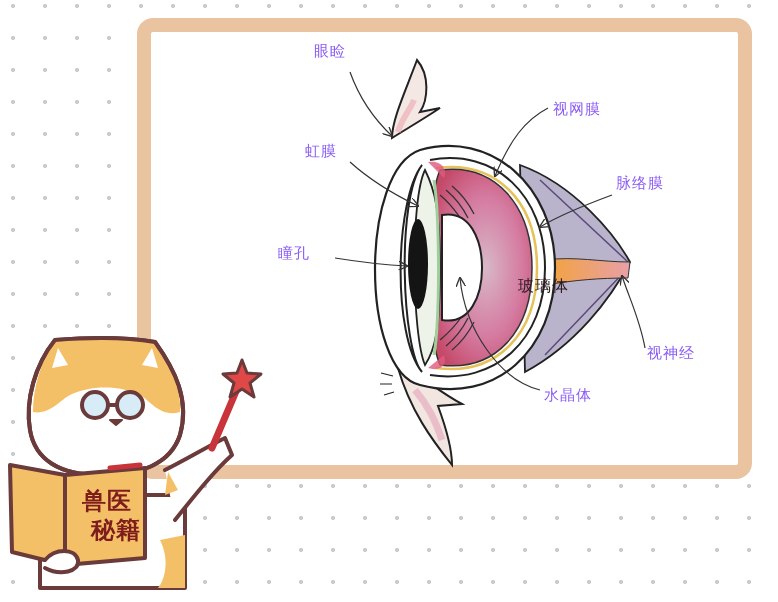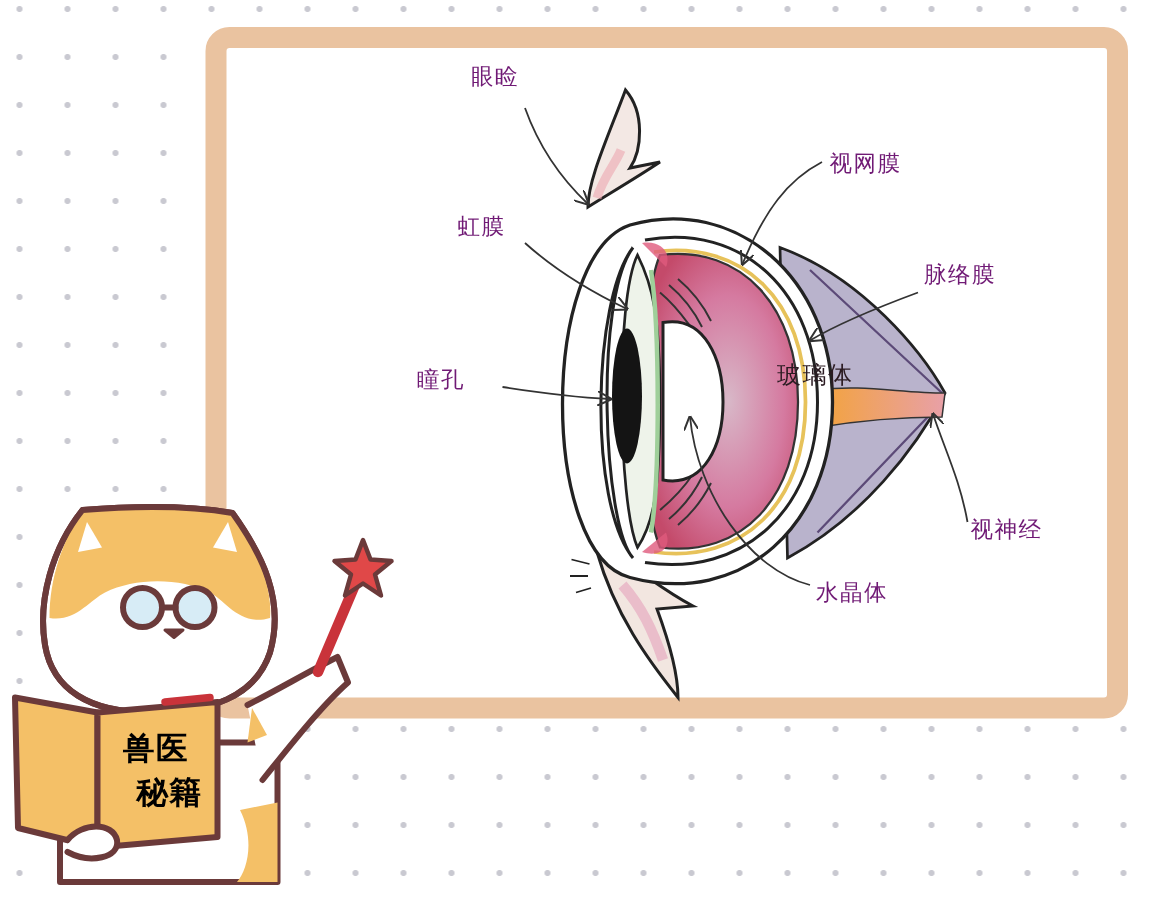--- a/index.html
+++ b/index.html
@@ -11,27 +11,27 @@
       background-position: -3px -10px;
       font-family: "DejaVu Sans", sans-serif;
     }
     .frame {
       position: absolute; left: 137px; top: 18px; width: 615px; height: 461px;
       box-sizing: border-box; border: 14px solid #eac3a0; border-radius: 16px;
       background: #ffffff;
     }
     .board { position: absolute; left: 0; top: 0; width: 778px; height: 602px; }
     .label {
-      position: absolute; font-size: 15px; color: #701a75; letter-spacing: 1px;
+      position: absolute; font-size: 15px; color: #8b5cf6; letter-spacing: 1px;
       font-family: "DejaVu Sans", sans-serif; white-space: nowrap;
     }
     .label-inside { color: #2b1b22; font-size: 16px; }
     .mascot { position: absolute; left: 0; top: 320px; width: 280px; height: 282px; }
     .book-title {
-      position: absolute; color: #000000; font-weight: bold; font-size: 21px;
+      position: absolute; color: #7f1d1d; font-weight: bold; font-size: 24px;
       font-family: "DejaVu Sans", sans-serif; letter-spacing: 1px;
     }
   </style>
 </head>
 <body>
 
 <div class="frame"></div>
 
 <svg class="board" viewBox="0 0 778 602" xmlns="http://www.w3.org/2000/svg">
   <defs>
@@ -102,21 +102,21 @@
     <path d="M645,348 C640,320 630,300 622,276"></path>
     <path d="M540,390 C500,380 465,330 460,278"></path>
   </g>
 </svg>
 
 <span class="label" style="left:314px;top:42px;">眼睑</span>
 <span class="label" style="left:305px;top:142px;">虹膜</span>
 <span class="label" style="left:278px;top:244px;">瞳孔</span>
 <span class="label" style="left:553px;top:100px;">视网膜</span>
 <span class="label" style="left:616px;top:174px;">脉络膜</span>
-<span class="label label-inside" style="left:482px;top:240px;padding-left:36px;">玻璃体</span>
+<span class="label label-inside" style="left:482px;top:276px;padding-left:36px;">玻璃体</span>
 <span class="label" style="left:647px;top:344px;">视神经</span>
 <span class="label" style="left:544px;top:386px;">水晶体</span>
 
 <svg class="mascot" viewBox="0 0 280 282" xmlns="http://www.w3.org/2000/svg">
   <g stroke="#6b3a3a" stroke-width="4" stroke-linejoin="round" stroke-linecap="round">
 
     <path d="M40,175 L40,268 L185,268 L185,175 Z" fill="#ffffff"></path>
     <path d="M160,220 C170,240 165,260 158,268 L185,268 L185,215 Z" fill="#f4c067" stroke="none"></path>
 
     <path d="M165,150 C185,140 205,128 225,118 L232,135 C215,150 195,175 175,200" fill="#ffffff"></path>

